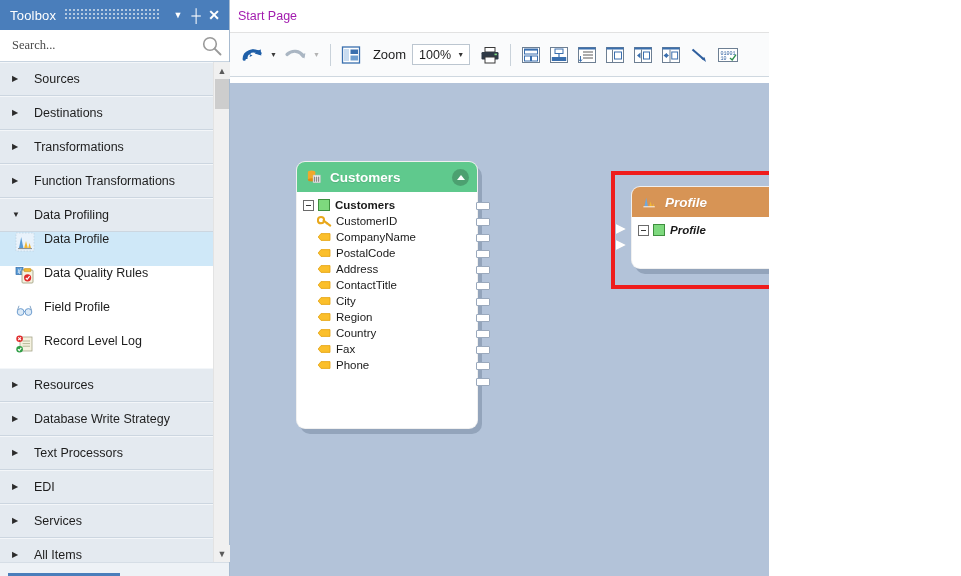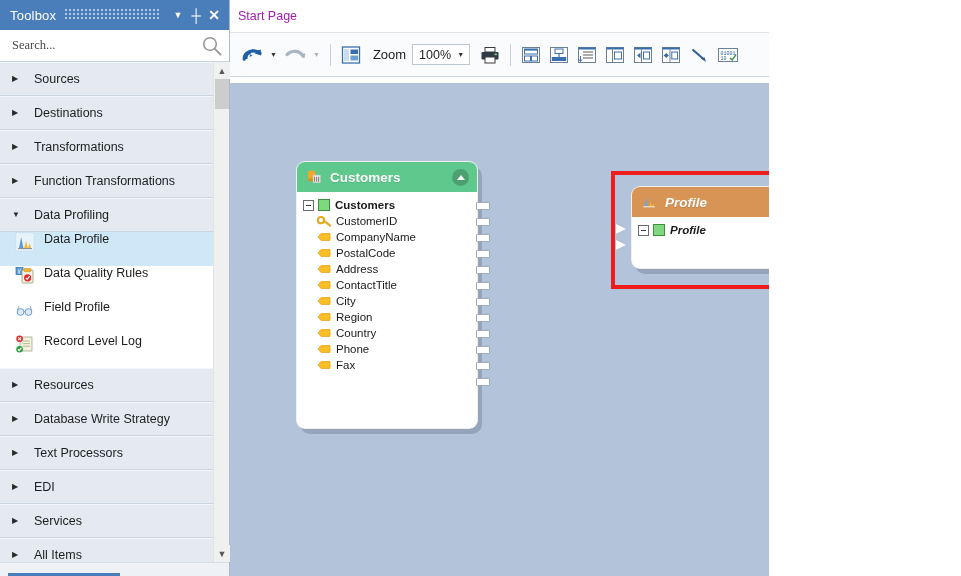--- a/index.html
+++ b/index.html
@@ -617,28 +617,28 @@
               <span class="ico-field"><svg width="15" height="12" viewBox="0 0 15 12">
                   <path d="M1.2 6 L4 2.6 L13 2.6 L13 9.4 L4 9.4 Z" fill="#fbbf2b" stroke="#e3a10d" stroke-width="0.8"></path>
                 </svg></span>
               <span>Country</span>
             </div>
             <div class="trow">
               <span class="spacer-ind"></span>
               <span class="ico-field"><svg width="15" height="12" viewBox="0 0 15 12">
                   <path d="M1.2 6 L4 2.6 L13 2.6 L13 9.4 L4 9.4 Z" fill="#fbbf2b" stroke="#e3a10d" stroke-width="0.8"></path>
                 </svg></span>
+              <span>Fax</span>
+            </div>
+            <div class="trow">
+              <span class="spacer-ind"></span>
+              <span class="ico-field"><svg width="15" height="12" viewBox="0 0 15 12">
+                  <path d="M1.2 6 L4 2.6 L13 2.6 L13 9.4 L4 9.4 Z" fill="#fbbf2b" stroke="#e3a10d" stroke-width="0.8"></path>
+                </svg></span>
               <span>Phone</span>
-            </div>
-            <div class="trow">
-              <span class="spacer-ind"></span>
-              <span class="ico-field"><svg width="15" height="12" viewBox="0 0 15 12">
-                  <path d="M1.2 6 L4 2.6 L13 2.6 L13 9.4 L4 9.4 Z" fill="#fbbf2b" stroke="#e3a10d" stroke-width="0.8"></path>
-                </svg></span>
-              <span>Fax</span>
             </div>
           </div>
       </div>
 
       <div id="pins-customers">
           <div class="pin-out" style="left: 180px; top: 41px;"></div>
           <div class="pin-out" style="left: 180px; top: 57px;"></div>
           <div class="pin-out" style="left: 180px; top: 73px;"></div>
           <div class="pin-out" style="left: 180px; top: 89px;"></div>
           <div class="pin-out" style="left: 180px; top: 105px;"></div>

